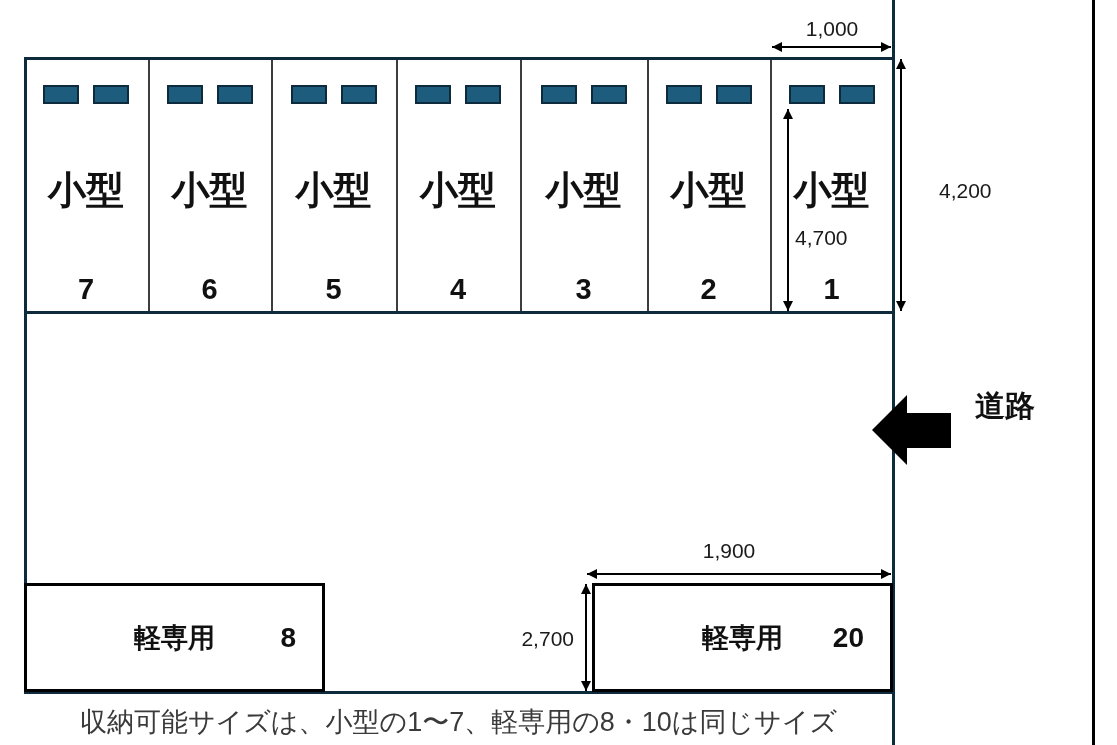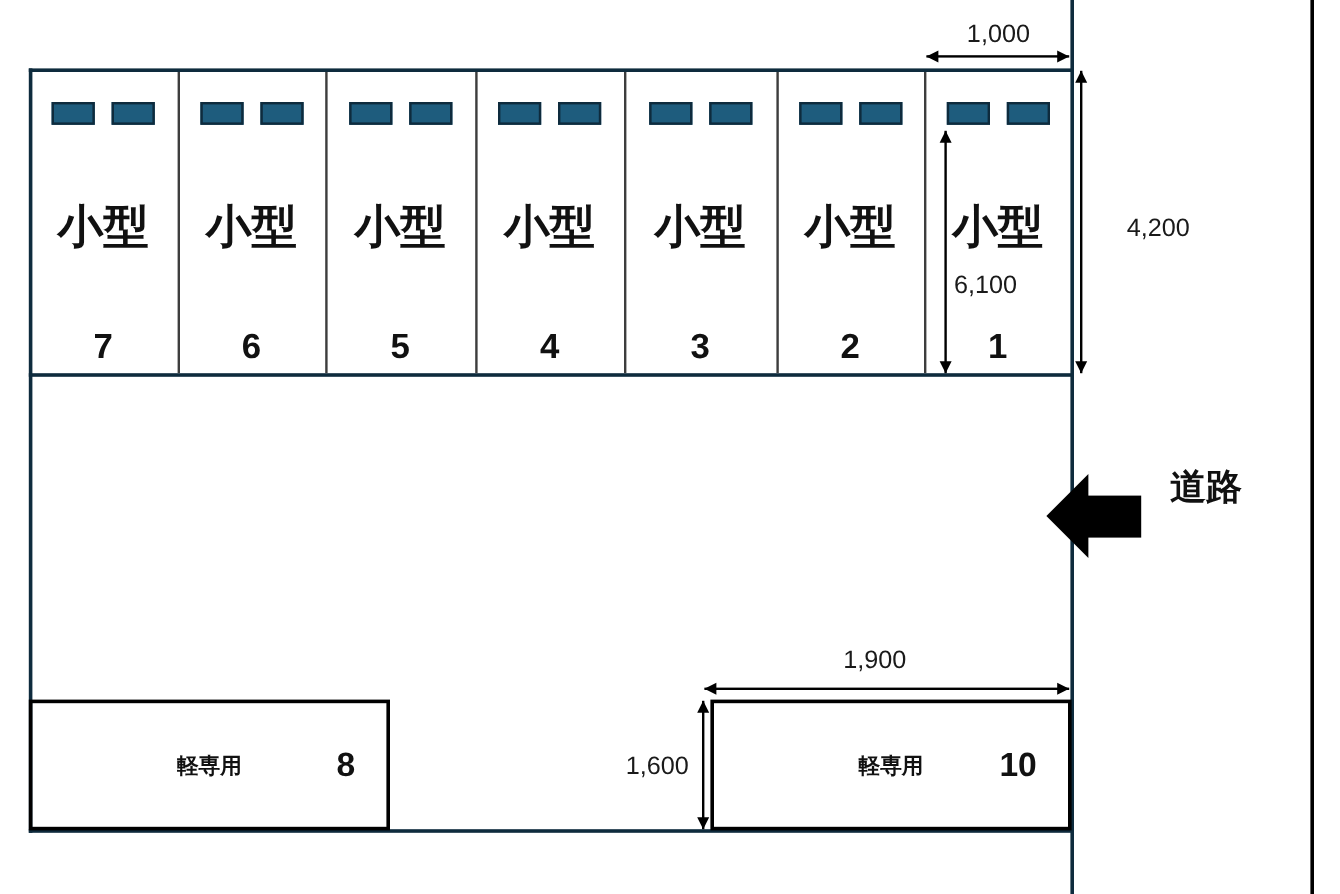--- a/index.html
+++ b/index.html
@@ -14,21 +14,21 @@
   .black-line { position:absolute; background:var(--ink); }
   .divider { position:absolute; width:2px; background:var(--divider); }
   
   .stall { position:absolute; top:60px; height:251px; }
   .stops { position:absolute; top:25px; left:0; right:0; display:flex; justify-content:center; gap:14px; }
   .stop { width:36px; height:19px; background:var(--stop-fill); border:2px solid var(--boundary); box-sizing:border-box; }
   .stall-type { position:absolute; top:112px; left:0; right:0; text-align:center; font-size:38px; font-weight:bold; line-height:36px; }
   .stall-num  { position:absolute; top:212px; left:0; right:0; text-align:center; font-size:29px; font-weight:bold; line-height:34px; }
   
   .kei-box { position:absolute; top:583px; width:301px; height:109px; border:3px solid var(--ink); box-sizing:border-box; }
-  .kei-label { position:absolute; left:0; right:0; top:50%; transform:translateY(-50%); text-align:center; font-size:18px; font-weight:bold;font-family:Liberation Mono, monospace; }
+  .kei-label { position:absolute; left:0; right:0; top:50%; transform:translateY(-50%); text-align:center; font-size:27px; font-weight:bold;font-family:Liberation Mono, monospace; }
   .kei-num { position:absolute; right:26px; top:50%; transform:translateY(-50%); font-size:28px; font-weight:bold; }
   
   .dim-h { position:absolute; height:0; border-top:2px solid var(--ink); }
   .dim-h::before { content:""; position:absolute; left:0; top:-6px;
     border-top:5px solid transparent; border-bottom:5px solid transparent; border-right:10px solid var(--ink); }
   .dim-h::after { content:""; position:absolute; right:0; top:-6px;
     border-top:5px solid transparent; border-bottom:5px solid transparent; border-left:10px solid var(--ink); }
   .dim-v { position:absolute; width:0; border-left:2px solid var(--ink); }
   .dim-v::before { content:""; position:absolute; top:0; left:-6px;
     border-left:5px solid transparent; border-right:5px solid transparent; border-bottom:10px solid var(--ink); }
@@ -120,35 +120,36 @@
     <div class="stall-num">1</div>
   </div>
 
   <div class="dim-h" style="left:772px; top:46px; width:119px;"></div>
   <div class="dim-label" style="left:782px; top:17px; width:100px; text-align:center;">1,000</div>
 
   <div class="dim-v" style="left:900px; top:59px; height:252px;"></div>
   <div class="dim-label" style="left:915px; top:179px;margin-left:24px;">4,200</div>
 
   <div class="dim-v" style="left:787px; top:109px; height:202px;"></div>
-  <div class="dim-label" style="left:795px; top:226px;">6,100</div>
+  <div class="dim-label" style="left:795px; top:226px;">4,700</div>
 
   <div class="dim-h" style="left:587px; top:573px; width:304px;"></div>
   <div class="dim-label" style="left:679px; top:539px; width:100px; text-align:center;">1,900</div>
 
   <div class="dim-v" style="left:585px; top:584px; height:107px;"></div>
-  <div class="dim-label" style="left:516px; top:627px; width:58px; text-align:right;">1,600</div>
+  <div class="dim-label" style="left:516px; top:627px; width:58px; text-align:right;">2,700</div>
 
   <div class="road-arrow-head"></div>
   <div class="road-arrow-tail"></div>
   <div class="road-label">道路</div>
 
   <div class="kei-box" style="left:24px;">
     <div class="kei-label">軽専用</div>
     <div class="kei-num">8</div>
   </div>
   <div class="kei-box" style="left:592px;">
     <div class="kei-label">軽専用</div>
-    <div class="kei-num">10</div>
+    <div class="kei-num">20</div>
   </div>
 
+  <div class="caption">収納可能サイズは、小型の1〜7、軽専用の8・10は同じサイズ</div>
 
 </div>
 
 </body></html>

